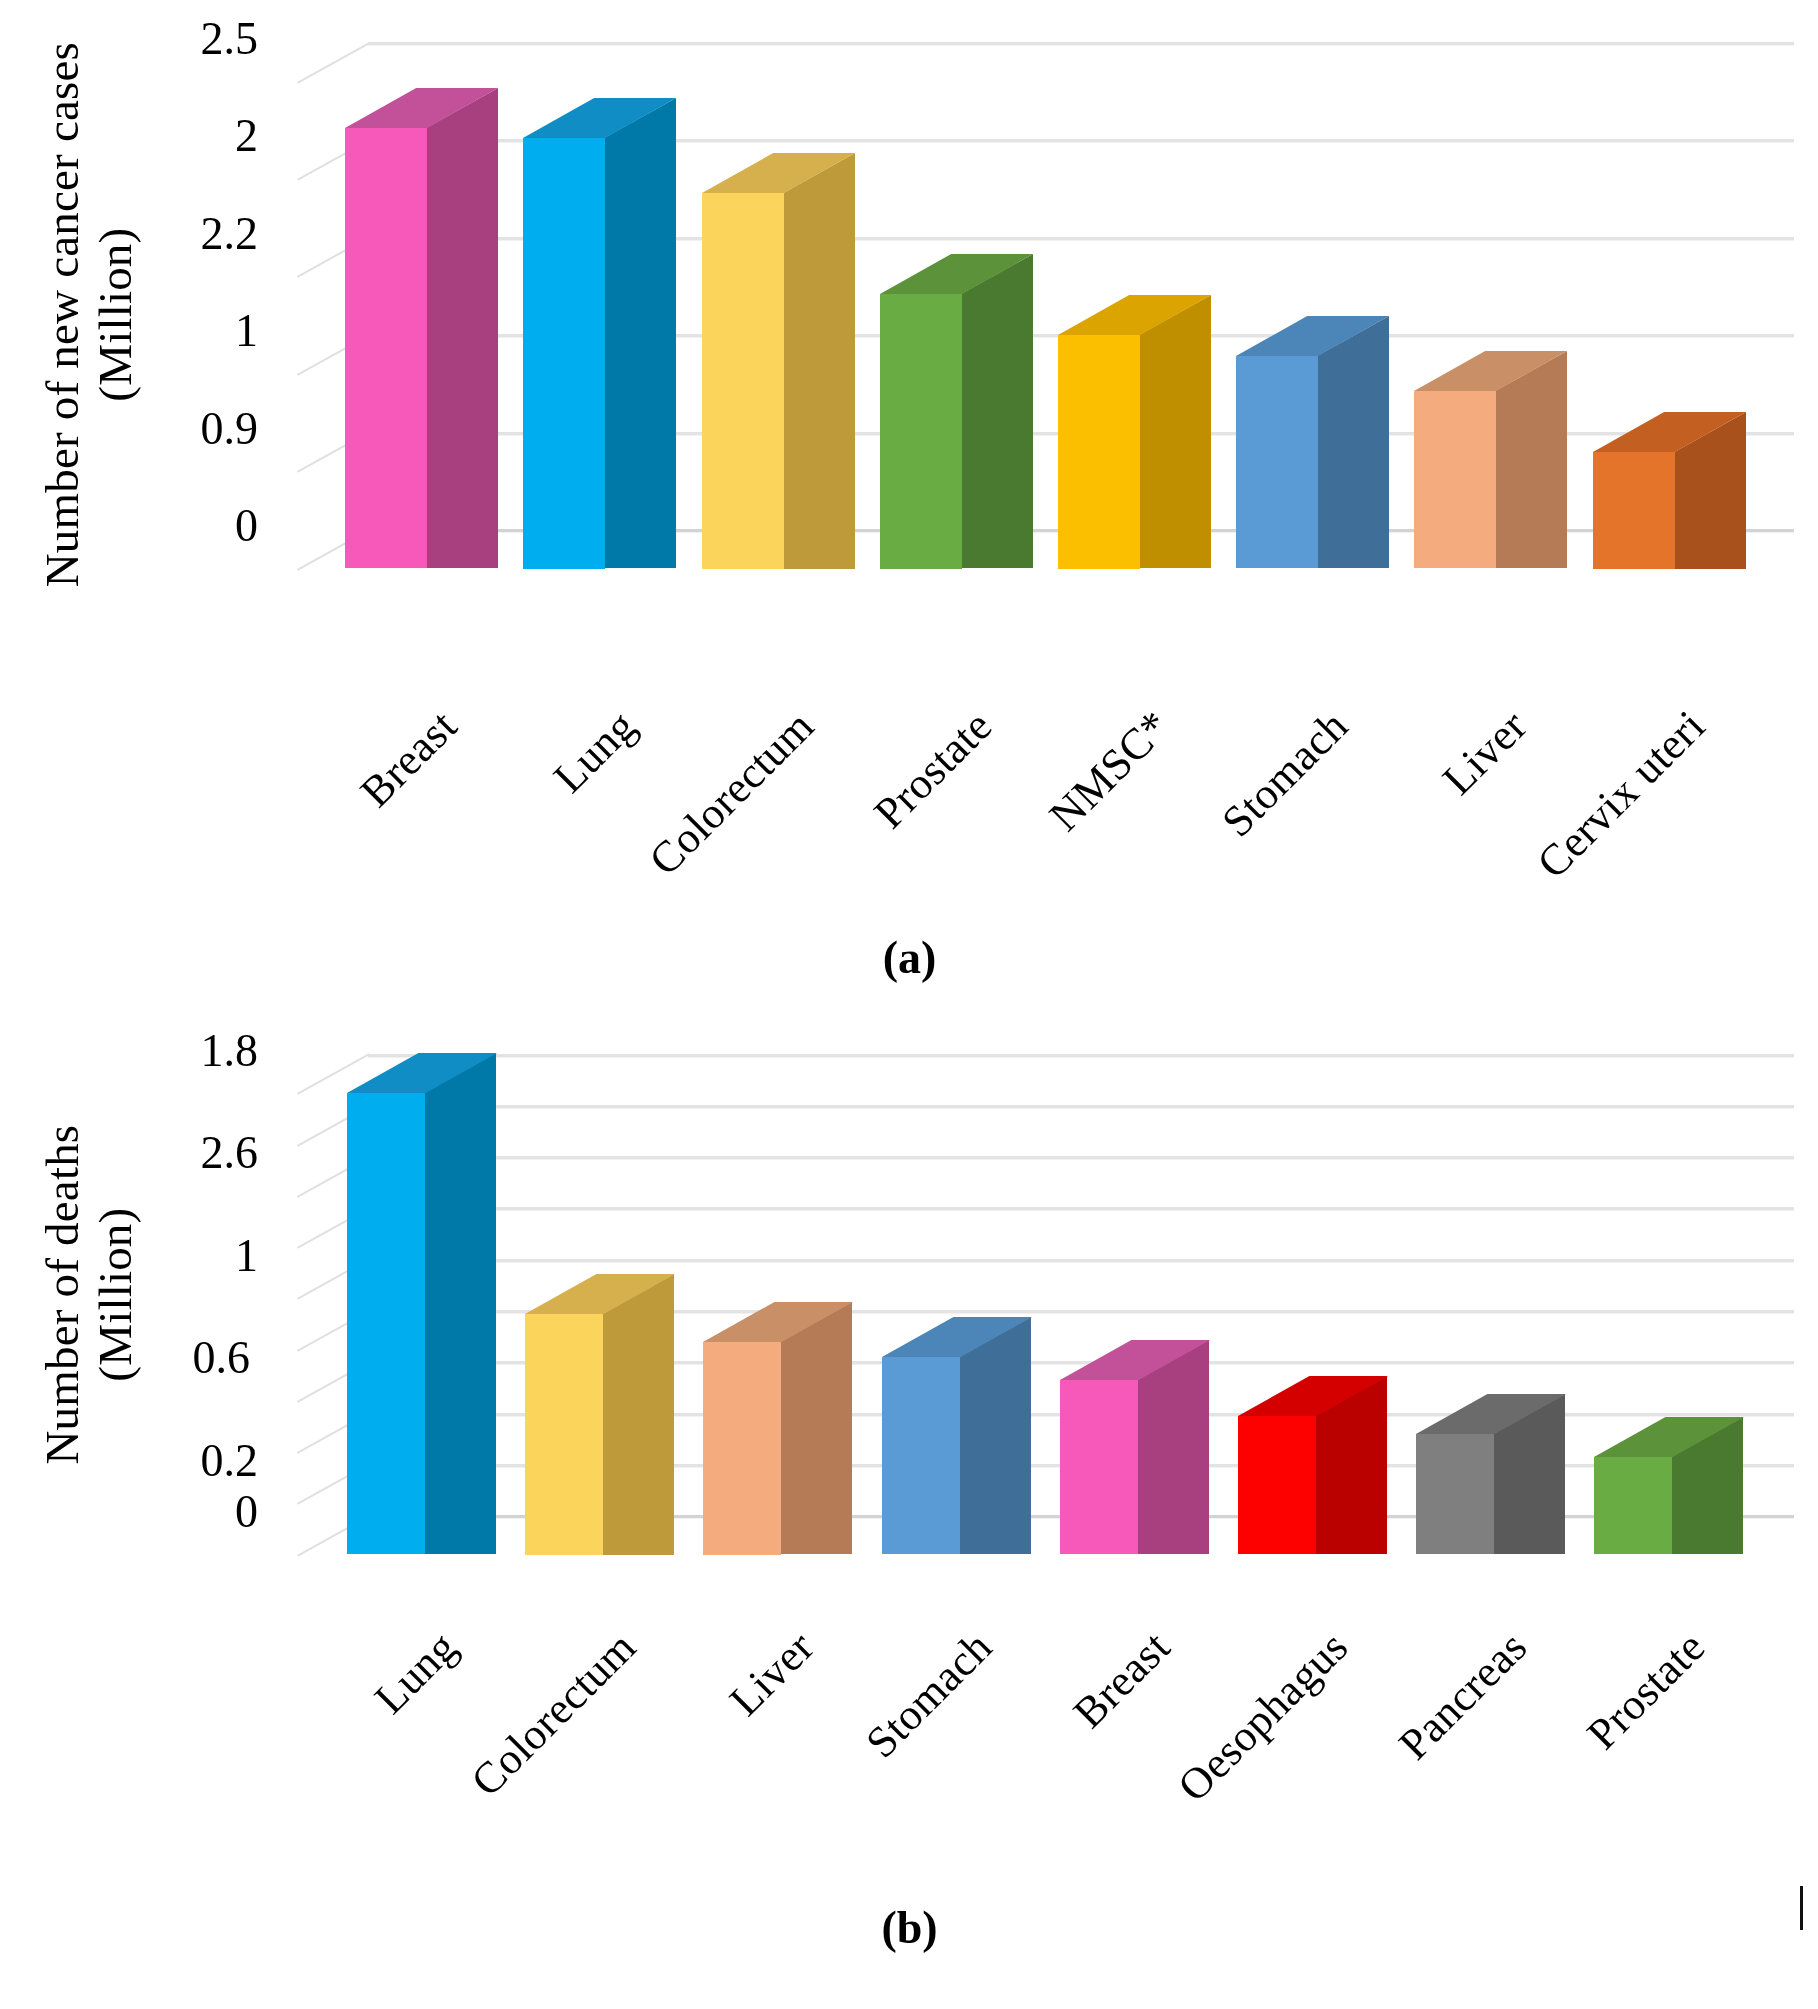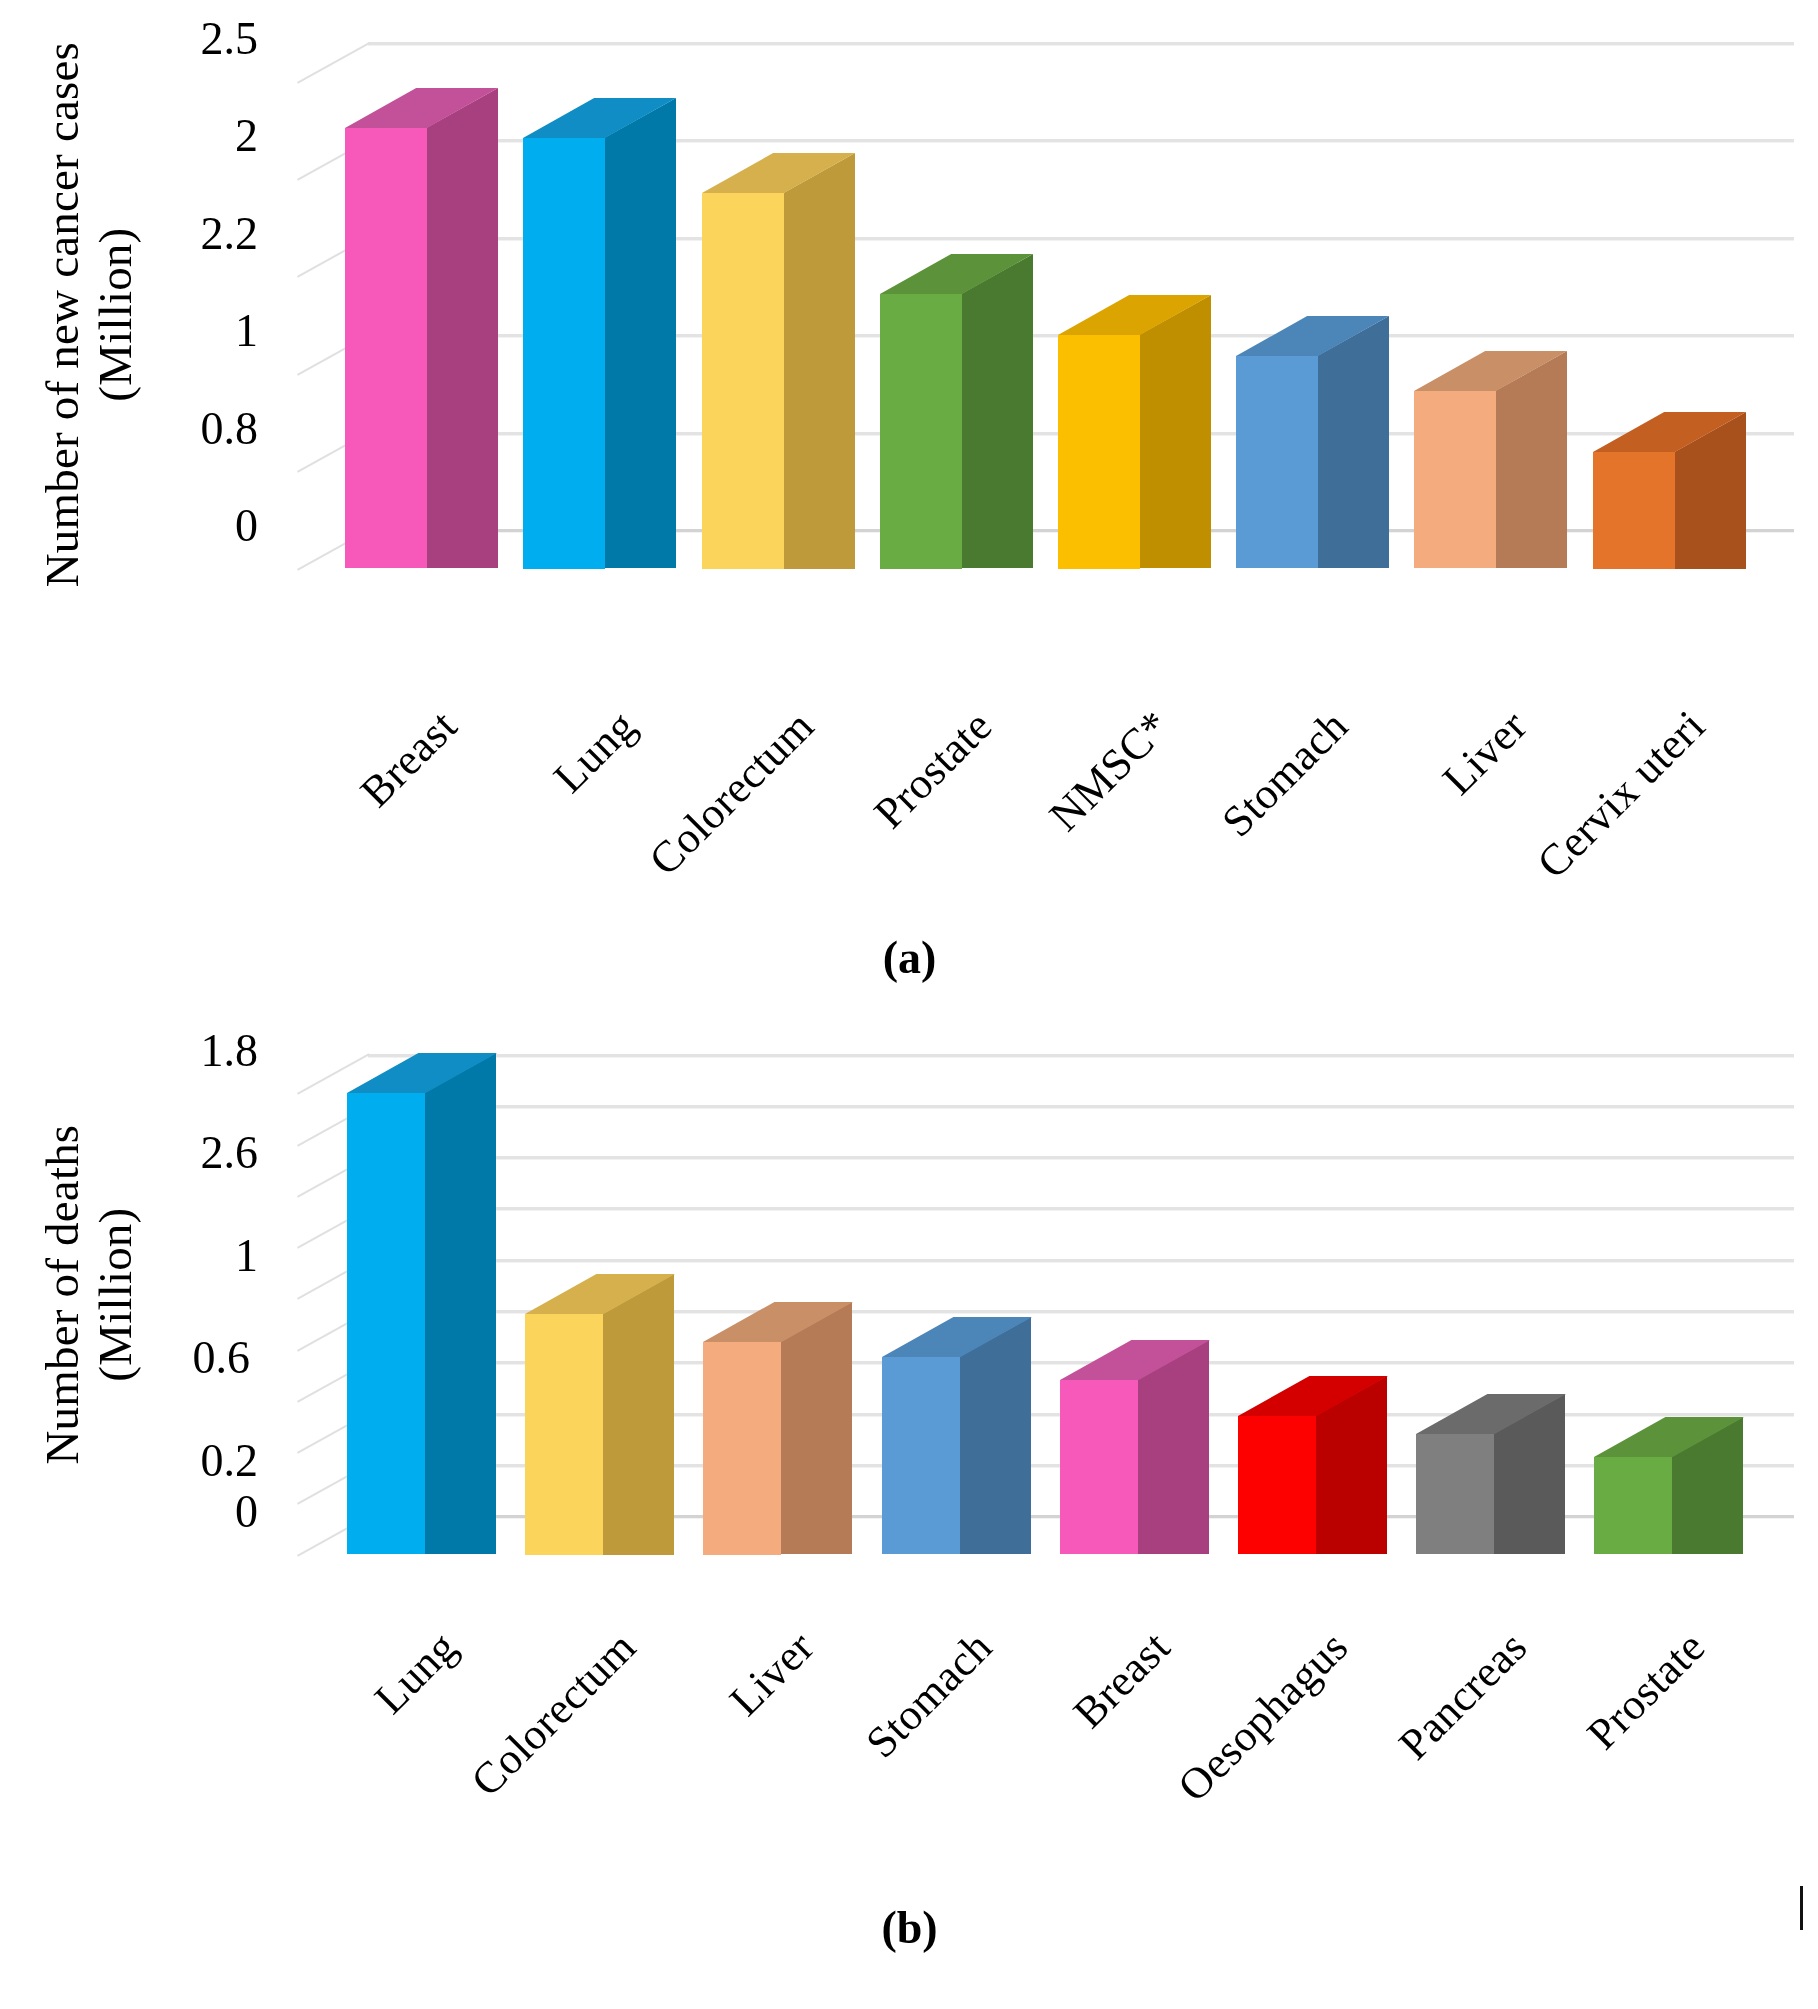--- a/index.html
+++ b/index.html
@@ -148,21 +148,21 @@
         <div class="cat" style="left: 628px; top: 693px; width: 416px; margin-left: -416px;">Lung</div>
         <div class="cat" style="left: 806px; top: 693px; width: 416px; margin-left: -416px;">Colorectum</div>
         <div class="cat" style="left: 984px; top: 693px; width: 416px; margin-left: -416px;">Prostate</div>
         <div class="cat" style="left: 1162px; top: 693px; width: 416px; margin-left: -416px;">NMSC*</div>
         <div class="cat" style="left: 1340px; top: 693px; width: 416px; margin-left: -416px;">Stomach</div>
         <div class="cat" style="left: 1519px; top: 693px; width: 416px; margin-left: -416px;">Liver</div>
         <div class="cat" style="left: 1697px; top: 693px; width: 416px; margin-left: -416px;">Cervix uteri</div>
       </div>
     <div class="caption" id="cap-a" style="top: 931px;">(a)</div>
   <div class="tick" style="left: 50px; width: 208px; top: 503px;">0</div>
-      <div class="tick" style="left: 50px; width: 208px; top: 406px;">0.8</div>
+      <div class="tick" style="left: 50px; width: 208px; top: 406px;">0.9</div>
       <div class="tick" style="left: 50px; width: 208px; top: 308px;">1</div>
       <div class="tick" style="left: 50px; width: 208px; top: 211px;">2.2</div>
       <div class="tick" style="left: 50px; width: 208px; top: 113px;">2</div>
       <div class="tick" style="left: 50px; width: 208px; top: 16px;">2.5</div>
     </div>
 
   <div class="panel" id="panel-b">
     <div class="ytitle" id="ytitle-b" style="width: 455px; left: -139px; top: 252px;">
       <span>Number of deaths</span>
       <span class="l2">(Million)</span>

